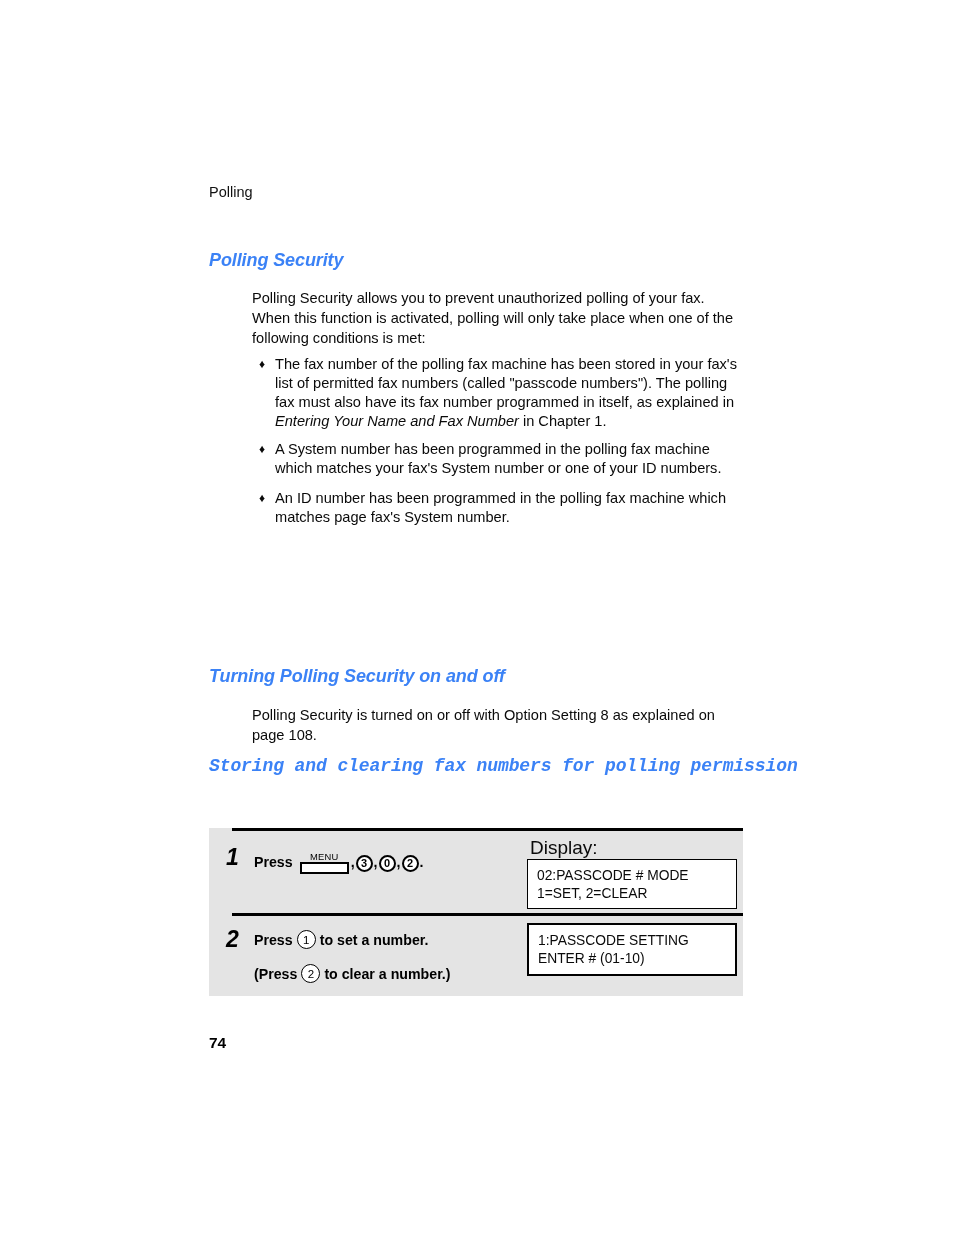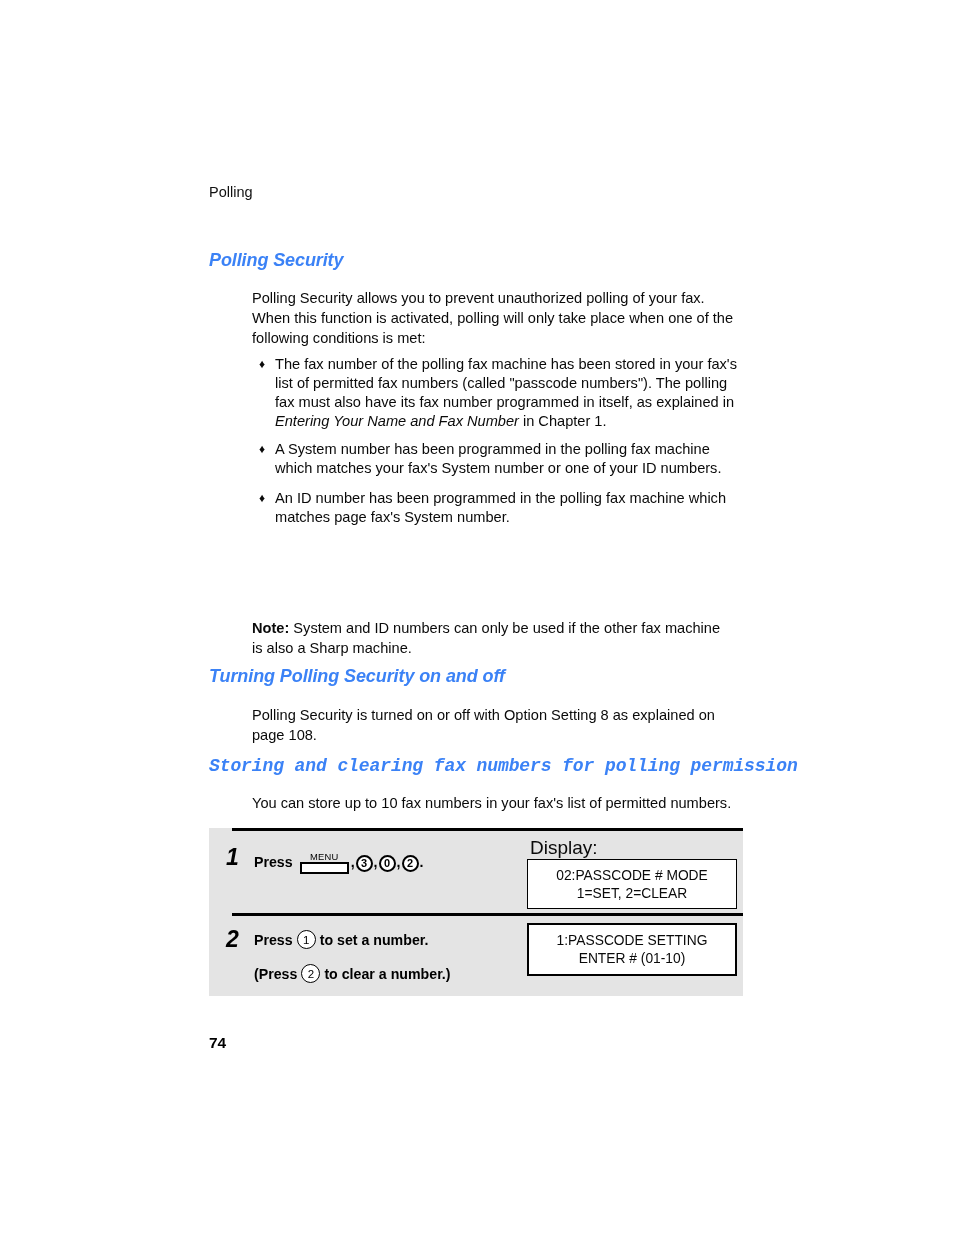--- a/index.html
+++ b/index.html
@@ -216,21 +216,20 @@
     color: #0a0a0a;
   }
   .display-box {
     position: absolute;
     background: #ffffff;
     box-sizing: border-box;
     padding: 7px 9px 0 9px;
     font-size: 13.8px;
     line-height: 17.5px;
     color: #0a0a0a;
-    text-align: center;
   }
   #display-box-1 {
     left: 318px;
     top: 28px;
     width: 210px;
     height: 50px;
     border: 1.6px solid #000;
   }
   #display-box-2 {
     left: 318px;
@@ -277,29 +276,27 @@
   </div>
 
   <div class="bullet-block" id="bullet-3">
     <div class="bullet-row">
       <span class="bullet-mark">♦</span>
       <span class="bullet-text">An ID number has been programmed in the polling fax machine which matches page fax's System number.</span>
     </div>
   </div>
 
 
-  <div class="body-block" id="para-note"><strong class="bold">Note:</strong><span> System and ID numbers can only be used if the other fax machine is also a Sharp machine.</span></div>
 
   <div class="heading" id="heading-turning-on-off">Turning Polling Security on and off</div>
 
   <div class="body-block" id="para-turning">Polling Security is turned on or off with Option Setting 8 as explained on page 108.</div>
 
   <div class="heading" id="heading-storing-clearing">Storing and clearing fax numbers for polling permission</div>
 
-  <div class="body-block" id="para-storing">You can store up to 10 fax numbers in your fax's list of permitted numbers.</div>
 
   <div class="steps-panel">
 
     <div class="rule" id="rule-top"></div>
     <div class="rule" id="rule-middle"></div>
 
     <div class="step" id="step-1">
       <div class="step-number">1</div>
 
       <div class="step-instruction" id="step-1-line-1">

